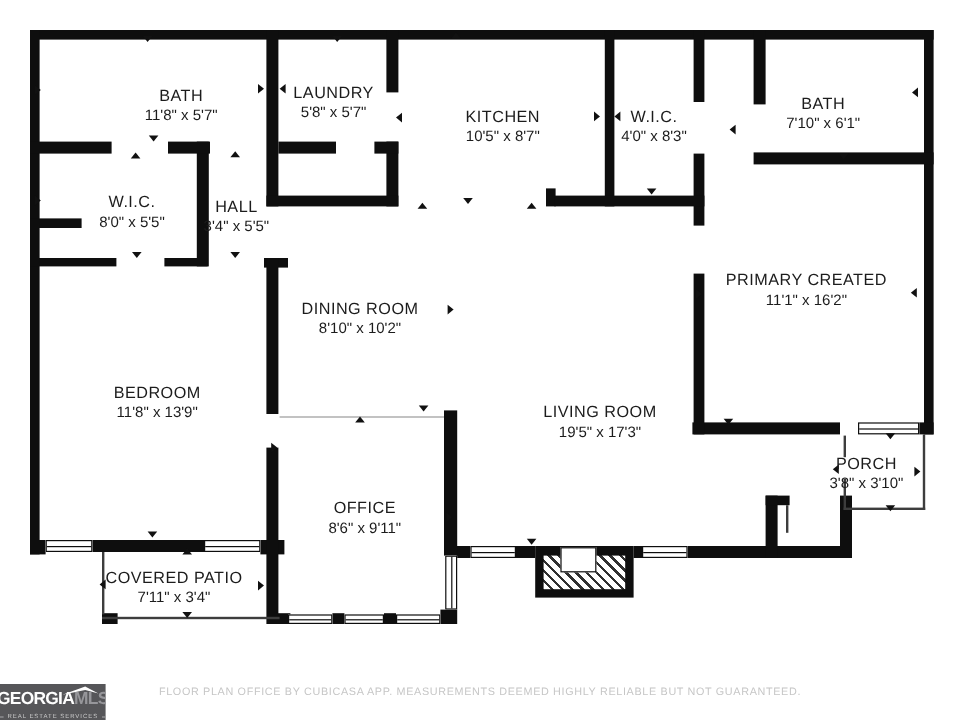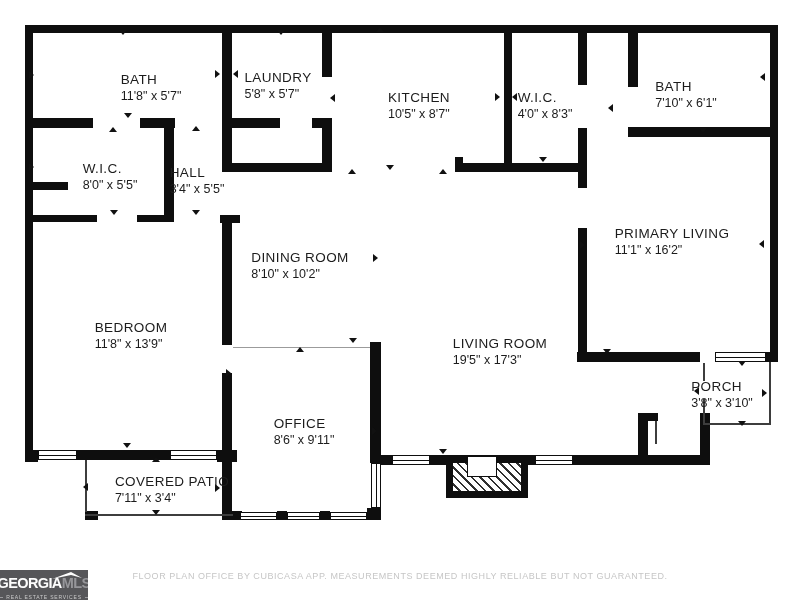--- a/index.html
+++ b/index.html
@@ -11,21 +11,21 @@
   .window .mid{position:absolute;background:#0e0e0e;}
   .window.h .mid{left:0;right:0;top:50%;height:1px;}
   .window.v .mid{top:0;bottom:0;left:50%;width:1px;}
   .thin{position:absolute;background:#3d3d3d;}
   .thin.light{background:#9b9b9b;}
   .arrow{position:absolute;width:0;height:0;border-style:solid;border-color:transparent;}
   .arrow.down{border-width:5px 4px 0 4px;border-top-color:#111;}
   .arrow.up{border-width:0 4px 5px 4px;border-bottom-color:#111;}
   .arrow.left{border-width:4px 5px 4px 0;border-right-color:#111;}
   .arrow.right{border-width:4px 0 4px 5px;border-left-color:#111;}
-  .room{position:absolute;transform:translate(-50%,-50%);color:#1c1c1c;white-space:nowrap;}
+  .room{position:absolute;transform:translate(-50%,-50%);text-align:center;color:#1c1c1c;white-space:nowrap;}
   .room .nm{font-size:13.5px;letter-spacing:.4px;line-height:1.1;}
   .room .dm{font-size:12.5px;line-height:1.15;margin-top:1px;}
   .fp-outer{position:absolute;background:#0e0e0e;}
   .fp-hatch{position:absolute;background:repeating-linear-gradient(45deg,#fff 0 4px,#303030 4px 6px);}
   .fp-box{position:absolute;background:#fff;border:1.5px solid #0e0e0e;box-sizing:border-box;}
   .footer{position:absolute;left:0;right:0;top:571px;text-align:center;font-size:9px;
           letter-spacing:.55px;color:#c6c6c6;}
   .logo{position:absolute;left:0;top:570px;width:88px;height:30px;background:#565659;overflow:hidden;}
   .logo-row{position:relative;display:flex;align-items:center;justify-content:center;height:18px;margin-top:4px;}
   .brand-a{font-weight:bold;font-size:14.5px;letter-spacing:-.6px;color:#fdfdfd;line-height:1;}
@@ -189,40 +189,40 @@
       </div>
       <div class="room" style="left: 197px; top: 181px;">
         <div class="nm">HALL</div>
         <div class="dm">3'4" x 5'5"</div>
       </div>
       <div class="room" style="left: 300px; top: 266px;">
         <div class="nm">DINING ROOM</div>
         <div class="dm">8'10" x 10'2"</div>
       </div>
       <div class="room" style="left: 672px; top: 242px;">
-        <div class="nm">PRIMARY LIVING</div>
+        <div class="nm">PRIMARY CREATED</div>
         <div class="dm">11'1" x 16'2"</div>
       </div>
       <div class="room" style="left: 131px; top: 336px;">
         <div class="nm">BEDROOM</div>
         <div class="dm">11'8" x 13'9"</div>
       </div>
       <div class="room" style="left: 500px; top: 352px;">
         <div class="nm">LIVING ROOM</div>
         <div class="dm">19'5" x 17'3"</div>
       </div>
       <div class="room" style="left: 304px; top: 432px;">
         <div class="nm">OFFICE</div>
         <div class="dm">8'6" x 9'11"</div>
       </div>
       <div class="room" style="left: 722px; top: 395px;">
         <div class="nm">PORCH</div>
         <div class="dm">3'8" x 3'10"</div>
       </div>
-      <div class="room" style="left: 172px; top: 490px;">
+      <div class="room" style="left: 145px; top: 490px;">
         <div class="nm">COVERED PATIO</div>
         <div class="dm">7'11" x 3'4"</div>
       </div>
     </div>
 
   <div class="footer">FLOOR PLAN OFFICE BY CUBICASA APP. MEASUREMENTS DEEMED HIGHLY RELIABLE BUT NOT GUARANTEED.</div>
 
   <div class="logo">
     <div class="logo-row">
       <span class="brand-a">GEORGIA</span>

